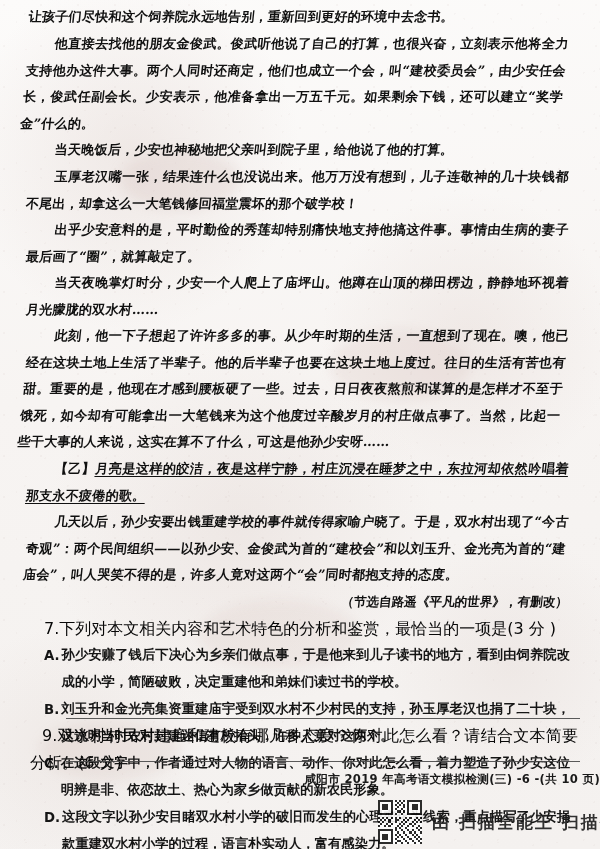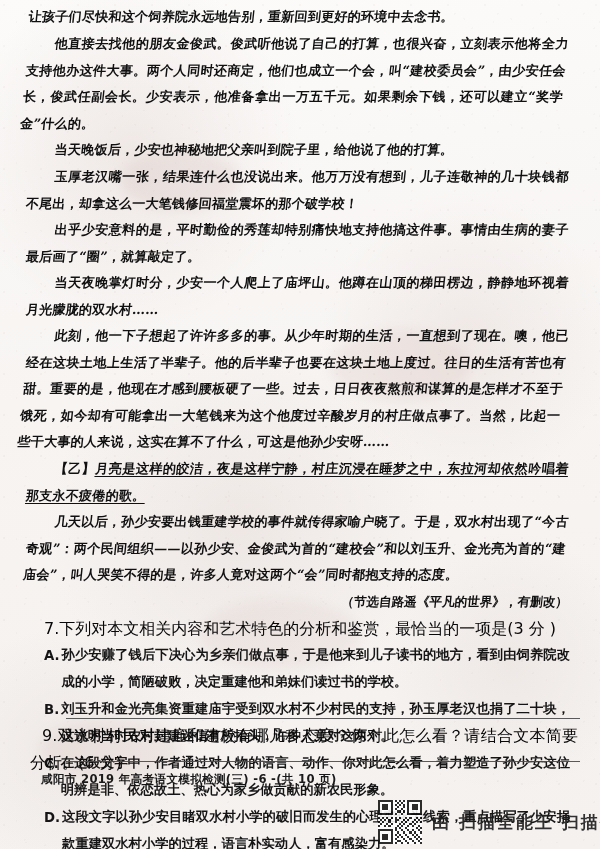--- a/index.html
+++ b/index.html
@@ -116,27 +116,26 @@
   .answer-rule {
     position: absolute;
     height: 0;
     border-top: 1.4px solid #4c4c4c;
     opacity: 0.92;
   }
   .footer-line {
     position: absolute;
     left: 0;
     right: 0;
-    text-align: left;
+    text-align: right;
     font-family: "DejaVu Sans", "Liberation Sans", sans-serif;
     font-size: 11.6px;
     font-weight: 700;
     color: #1a1a1a;
     letter-spacing: 0.3px;
-    padding-left: 41px;
   }
   .watermark {
     position: absolute;
     left: 378px;
     top: 800px;
     display: flex;
     align-items: center;
     gap: 10px;
   }
   .qr {

